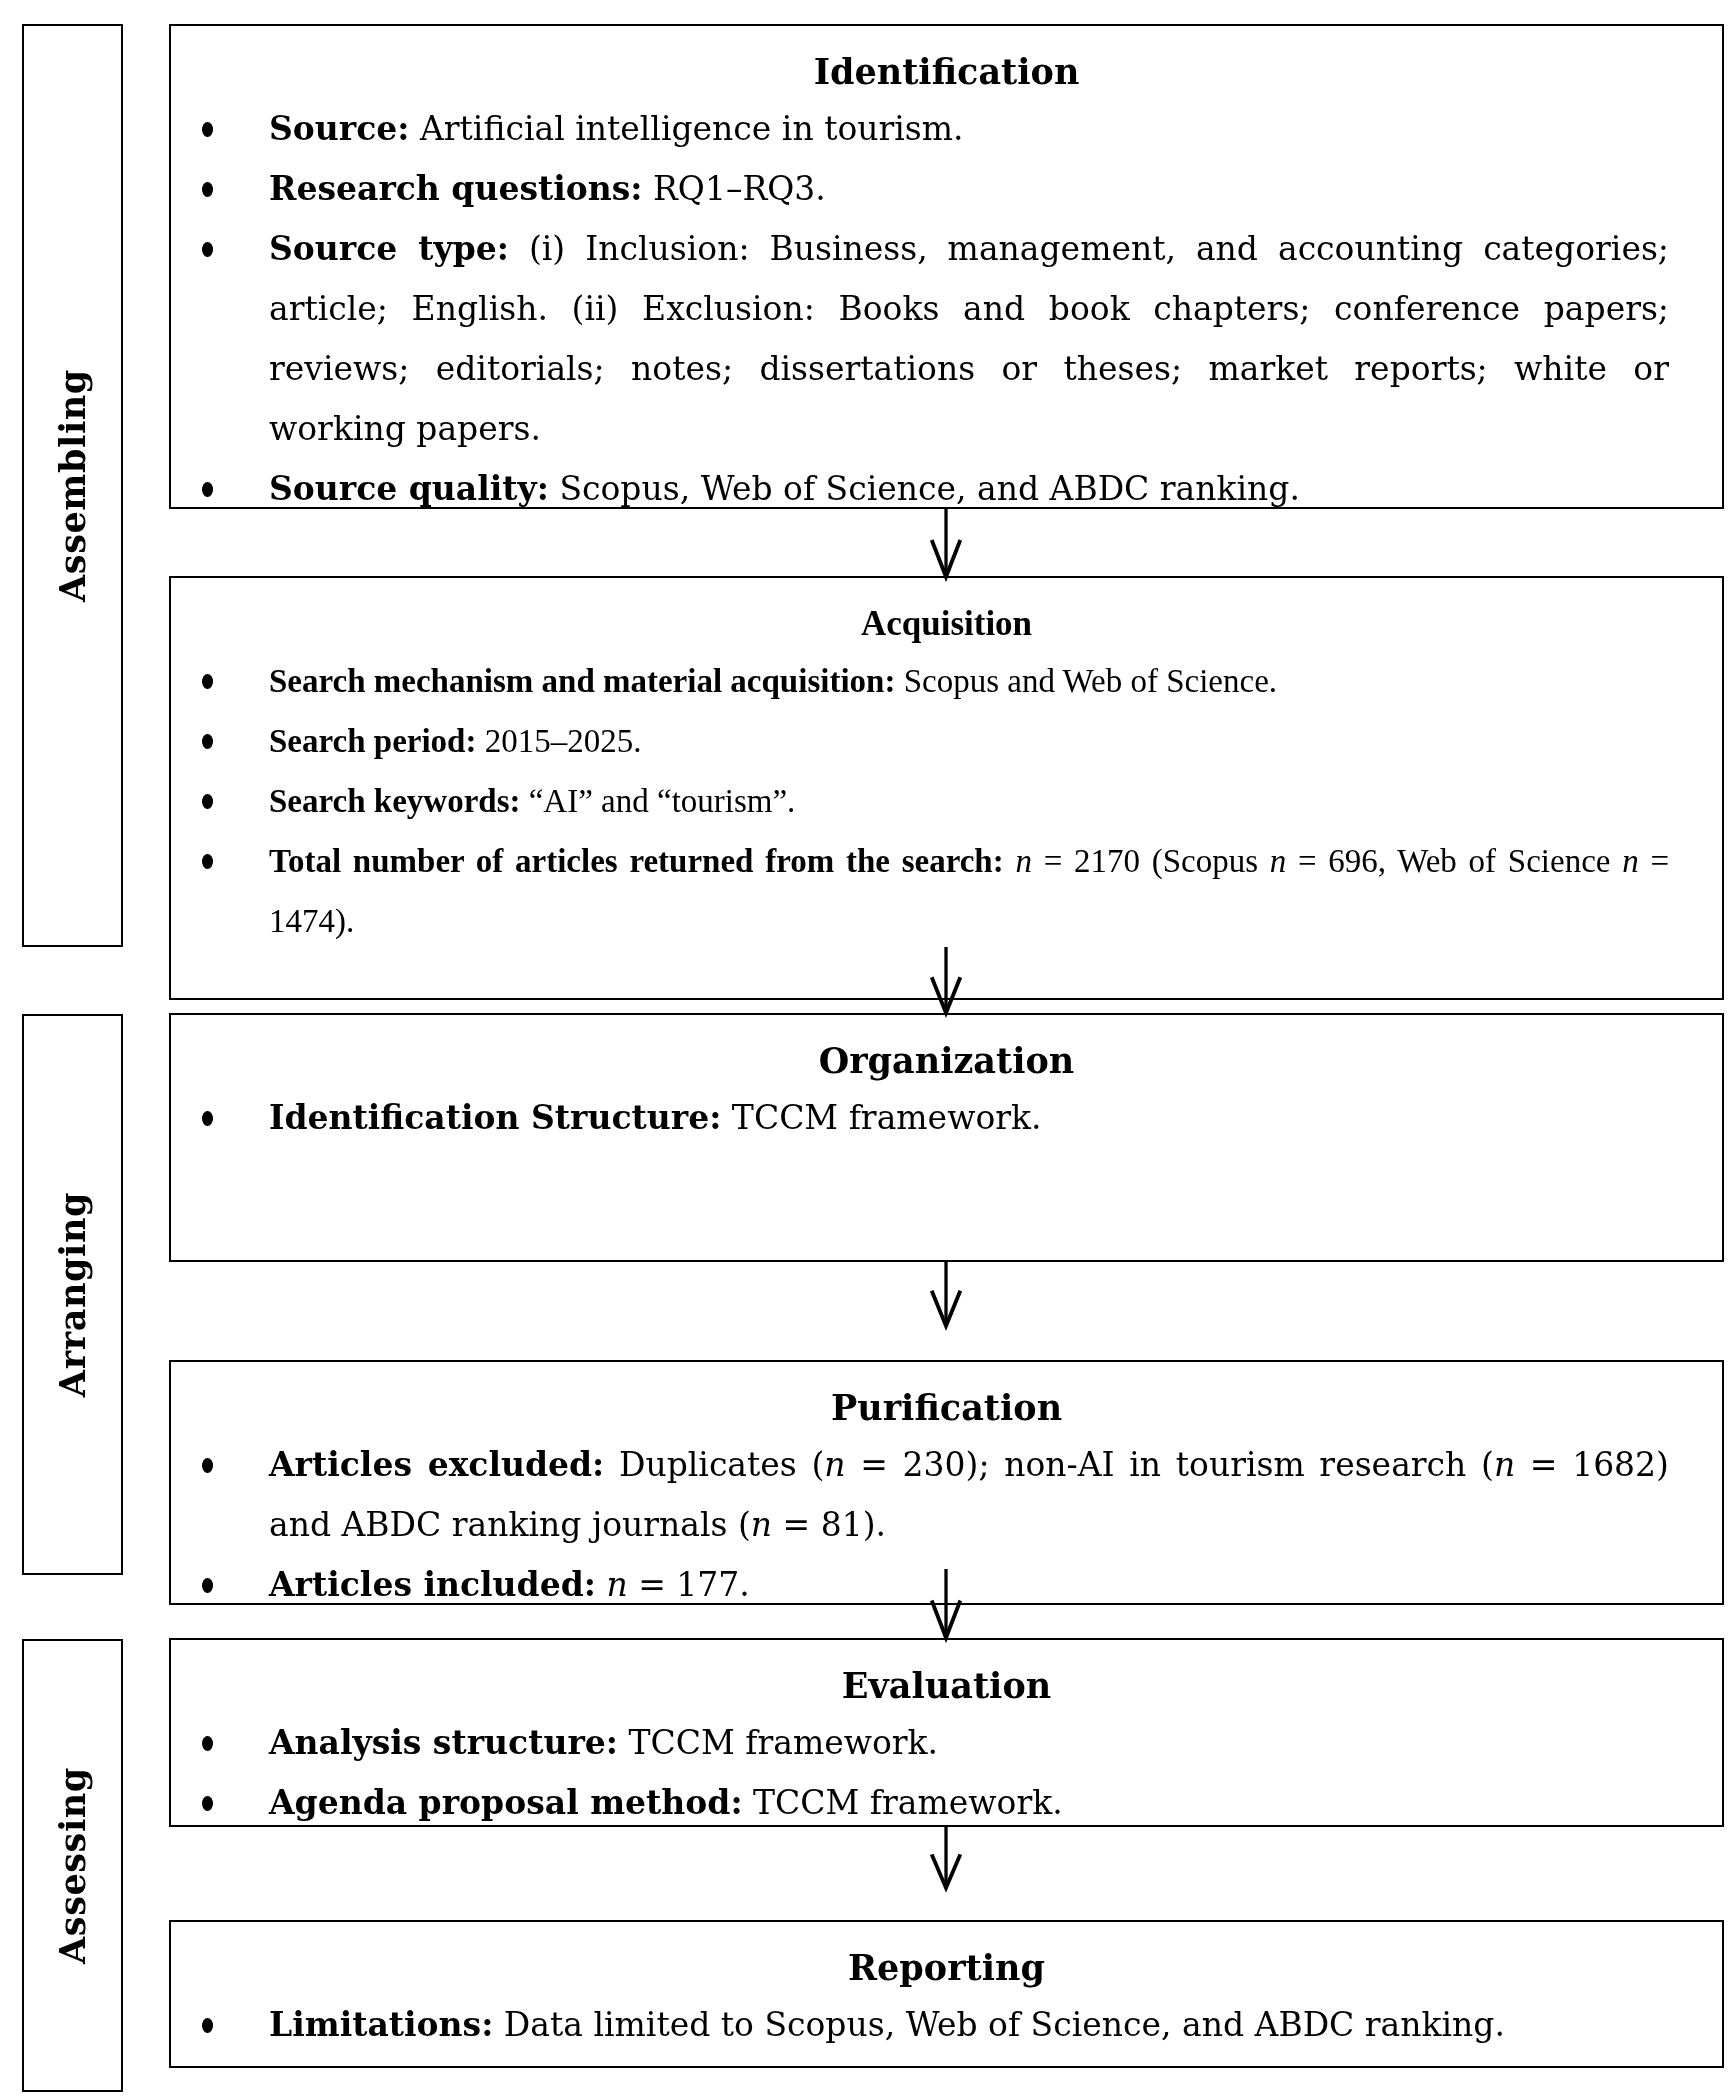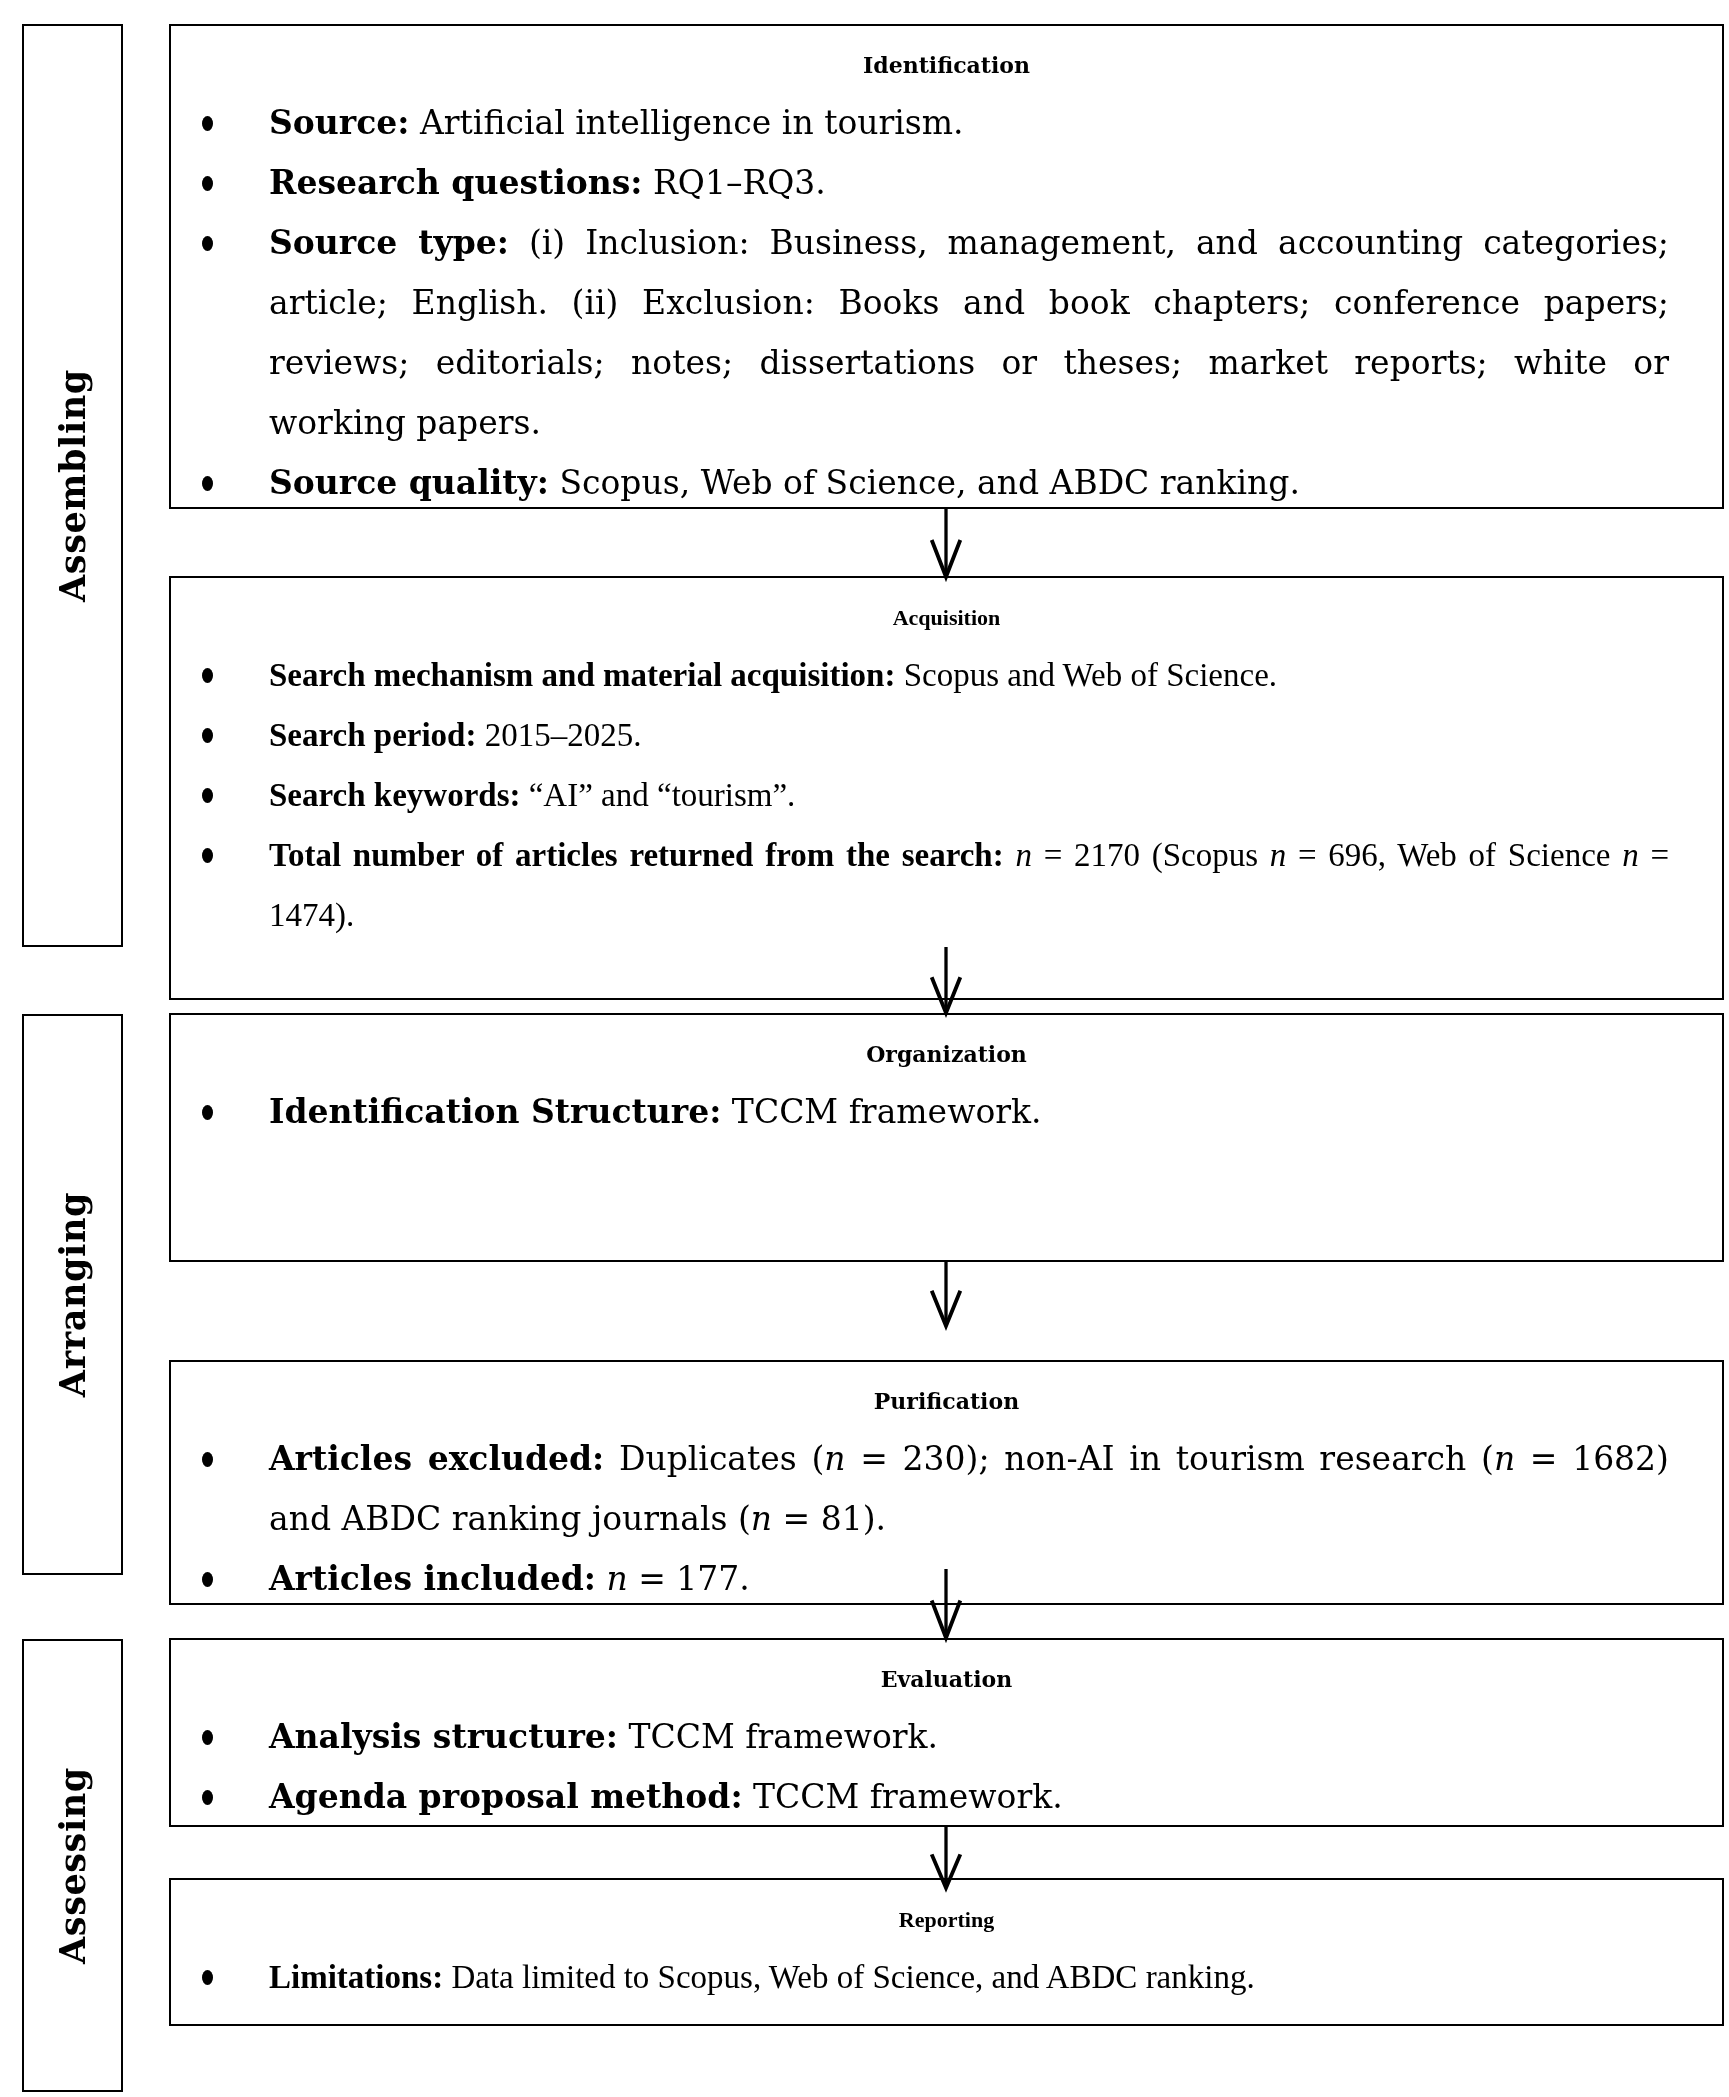--- a/index.html
+++ b/index.html
@@ -46,27 +46,27 @@
     width: 1555px;
     border: 2.2px solid #000000;
     box-sizing: border-box;
     background: #ffffff;
   }
   #box-identification { top: 24.4px;   height: 485px; }
   #box-acquisition    { top: 576px; height: 424px; font-family: Liberation Serif, serif; }
   #box-organization   { top: 1013px; height: 249px; }
   #box-purification   { top: 1360px; height: 245px; }
   #box-evaluation     { top: 1638px; height: 189px; }
-  #box-reporting      { top: 1878px; height: 148px; font-family: Liberation Serif, serif; }
+  #box-reporting      { top: 1920px; height: 148px; }
 
   .box-title {
-    margin: 12px 0 0 0;
+    margin: 18px 0 0 0;
     text-align: center;
     font-weight: bold;
-    font-size: 22px;
+    font-size: 35px;
     line-height: 55px;
   }
 
   .bullets {
     margin: 0;
     padding: 0;
     list-style: none;
   }
   .bullets li {
     position: relative;

